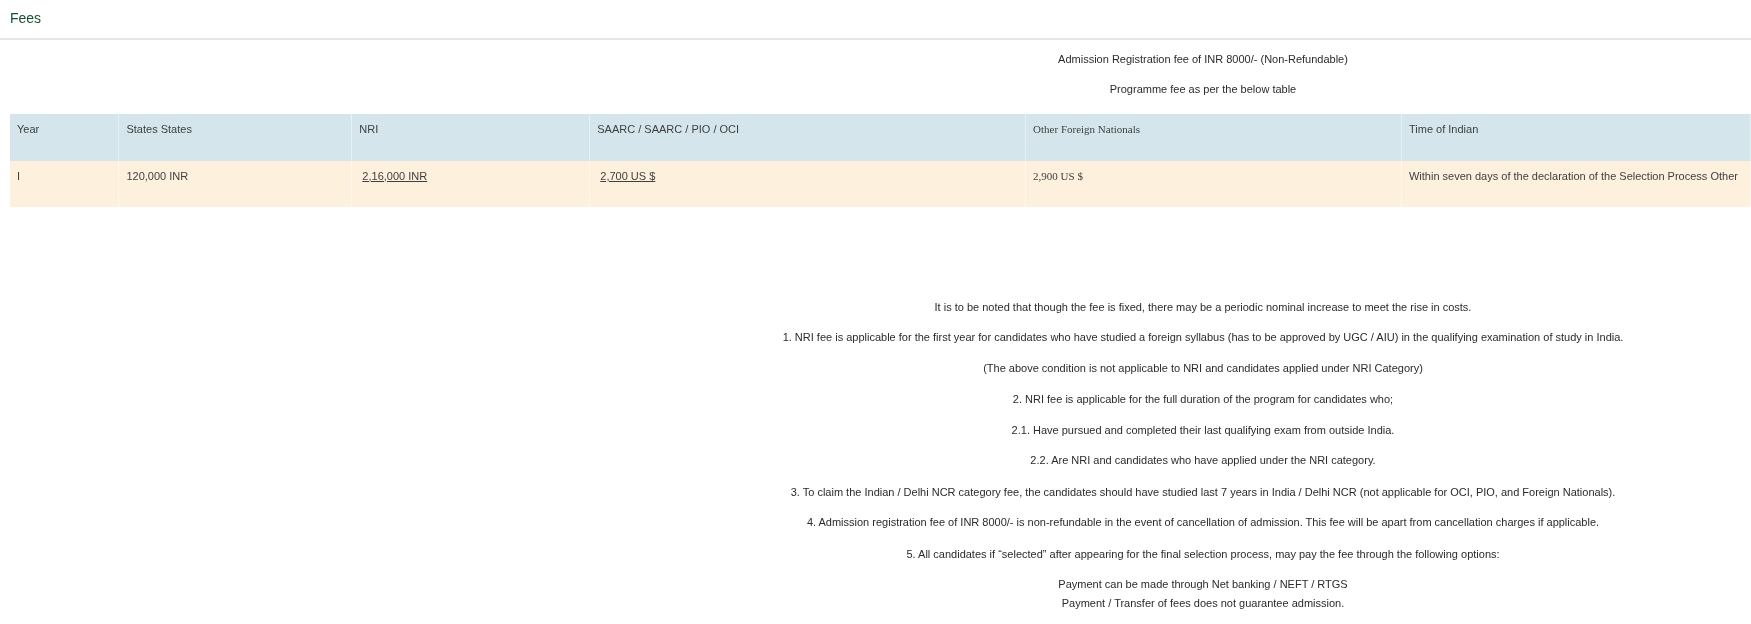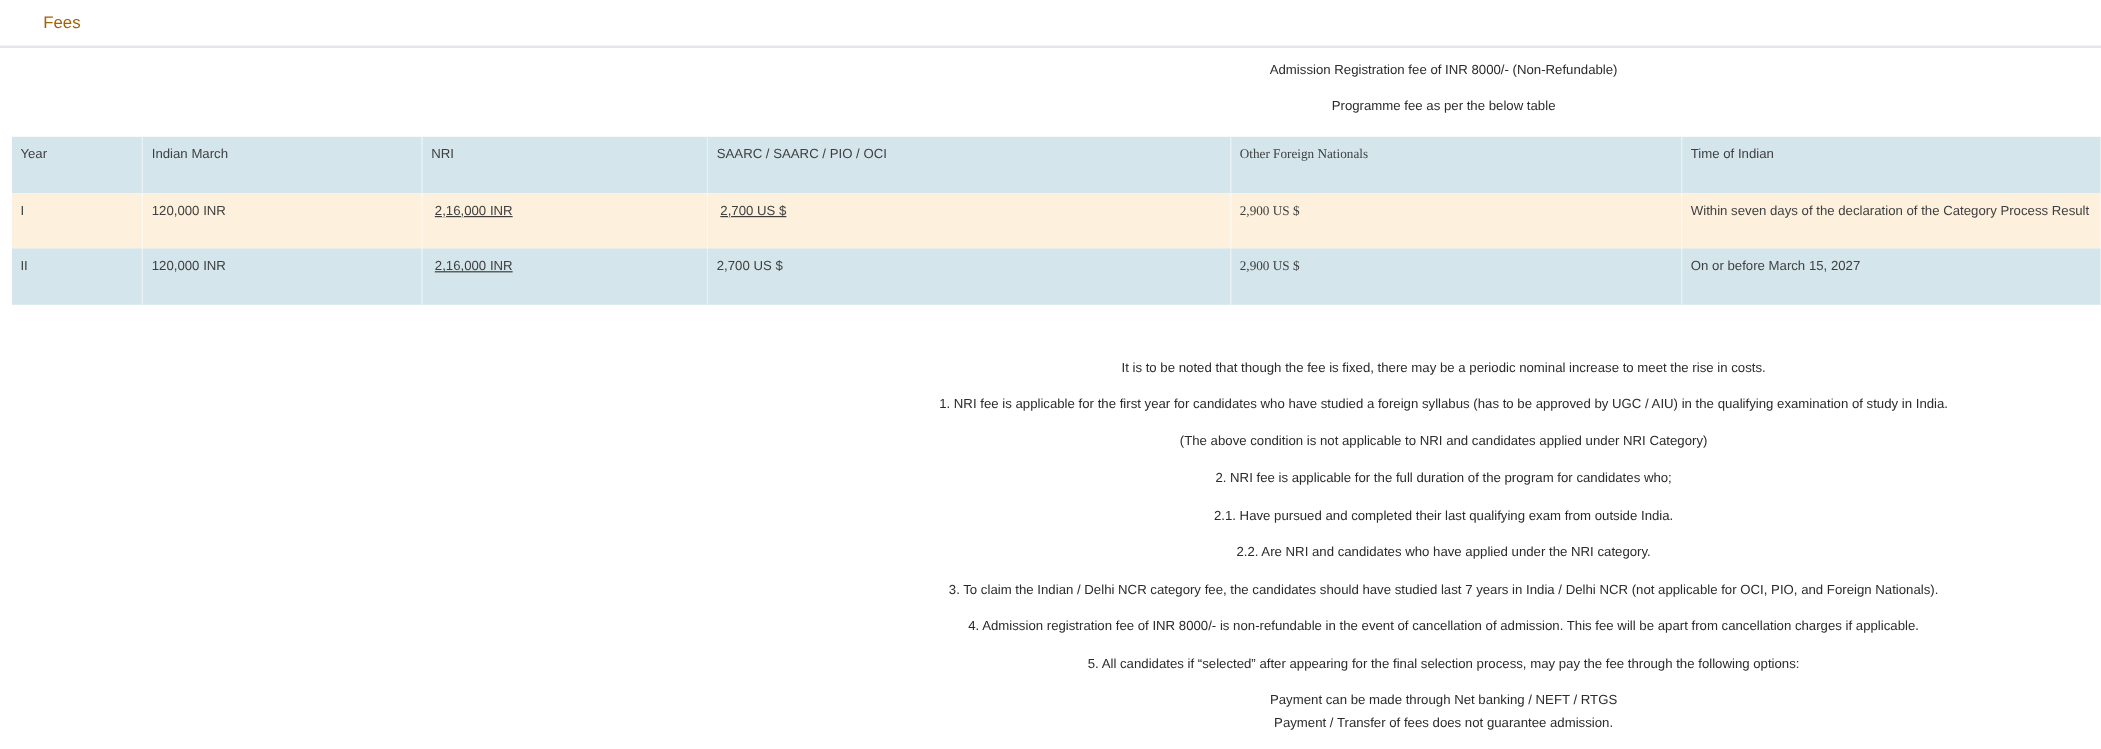--- a/index.html
+++ b/index.html
@@ -16,22 +16,21 @@
       height: 40px;
       border-bottom: 2px solid #e3e6ea;
       box-sizing: border-box;
       position: relative;
     }
     .header-title {
       position: absolute;
       left: 10px;
       top: 10px;
       font-size: 14px;
-      color: #a16207;
-      margin-left: 26px;
+      color: #14532d;
     }
     .intro {
       position: absolute;
       left: 0;
       width: 2406px;
       text-align: center;
       font-size: 11px;
       color: #2b2b2b;
     }
     .intro1 { top: 53px; }
@@ -88,43 +87,35 @@
   <div class="header-title">Fees</div>
 </div>
 
 <div class="intro intro1">Admission Registration fee of INR 8000/- (Non-Refundable)</div>
 <div class="intro intro2">Programme fee as per the below table</div>
 
 <table class="fee-table">
   <thead>
     <tr class="row-blue">
       <th class="c0">Year</th>
-      <th class="c1">Indian March</th>
+      <th class="c1">States States</th>
       <th class="c2">NRI</th>
       <th class="c3">SAARC / SAARC / PIO / OCI</th>
       <th class="c4">Other Foreign Nationals</th>
       <th class="c5">Time of Indian</th>
     </tr>
   </thead>
   <tbody>
     <tr class="row-cream">
       <td class="c0">I</td>
       <td class="c1">120,000 INR</td>
       <td class="c2 indent">2,16,000 INR</td>
       <td class="c3 indent">2,700 US $</td>
       <td class="c4">2,900 US $</td>
-      <td class="c5">Within seven days of the declaration of the Category Process Result</td>
-    </tr>
-    <tr class="row-blue">
-      <td class="c0">II</td>
-      <td class="c1">120,000 INR</td>
-      <td class="c2 indent">2,16,000 INR</td>
-      <td class="c3">2,700 US $</td>
-      <td class="c4">2,900 US $</td>
-      <td class="c5">On or before March 15, 2027</td>
+      <td class="c5">Within seven days of the declaration of the Selection Process Other</td>
     </tr>
   </tbody>
 </table>
 
 <div class="notes">
   <div class="note" style="top:1px">It is to be noted that though the fee is fixed, there may be a periodic nominal increase to meet the rise in costs.</div>
   <div class="note" style="top:31px">1. NRI fee is applicable for the first year for candidates who have studied a foreign syllabus (has to be approved by UGC / AIU) in the qualifying examination of study in India.</div>
   <div class="note" style="top:62px">(The above condition is not applicable to NRI and candidates applied under NRI Category)</div>
   <div class="note" style="top:93px">2. NRI fee is applicable for the full duration of the program for candidates who;</div>
   <div class="note" style="top:124px">2.1. Have pursued and completed their last qualifying exam from outside India.</div>

